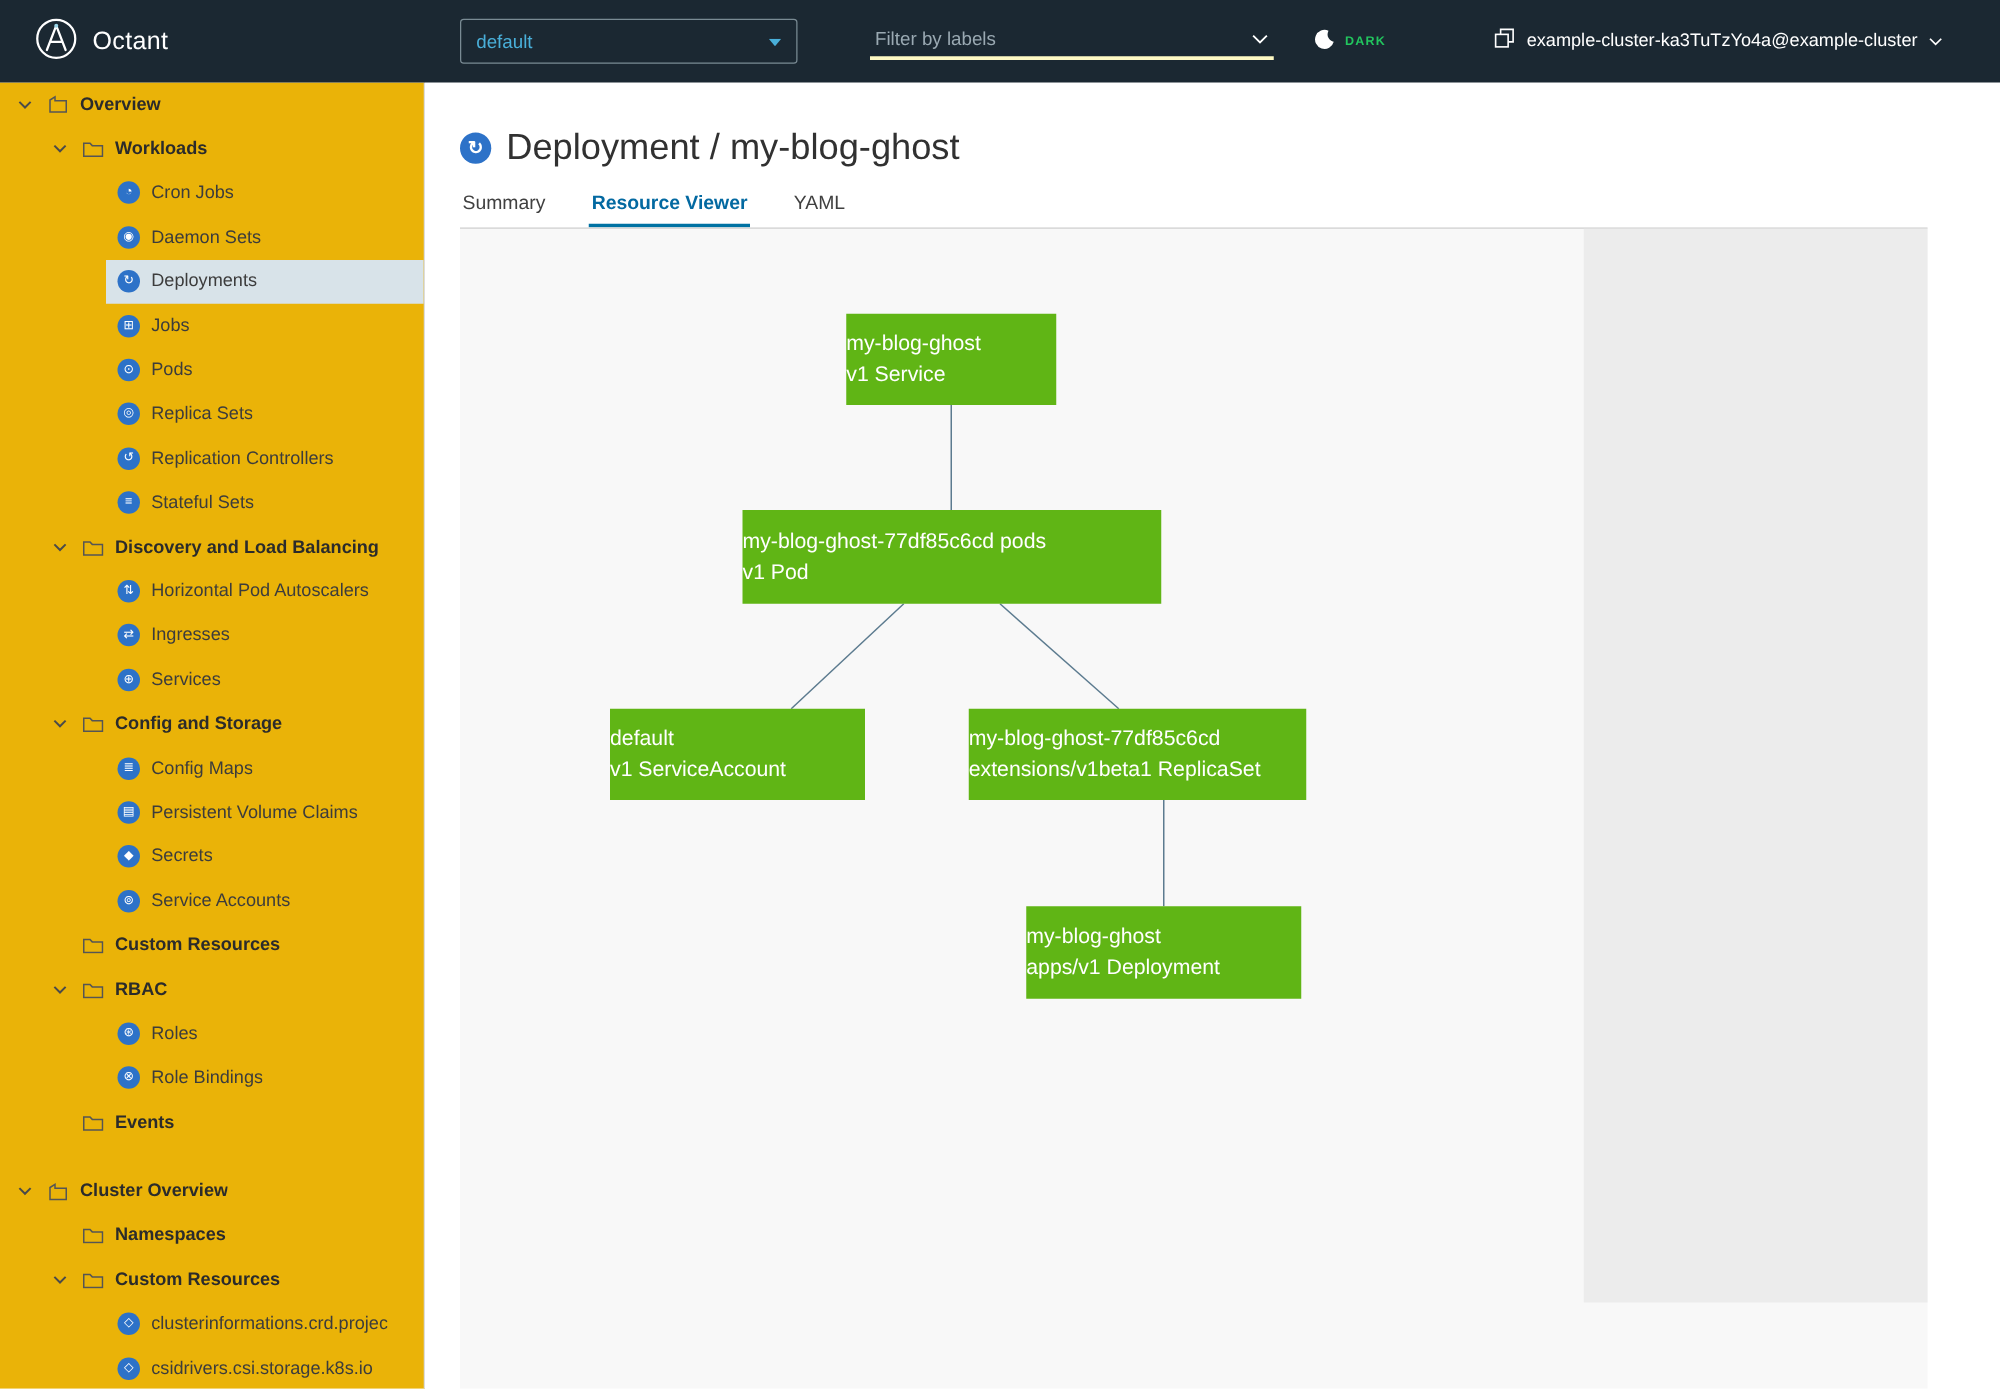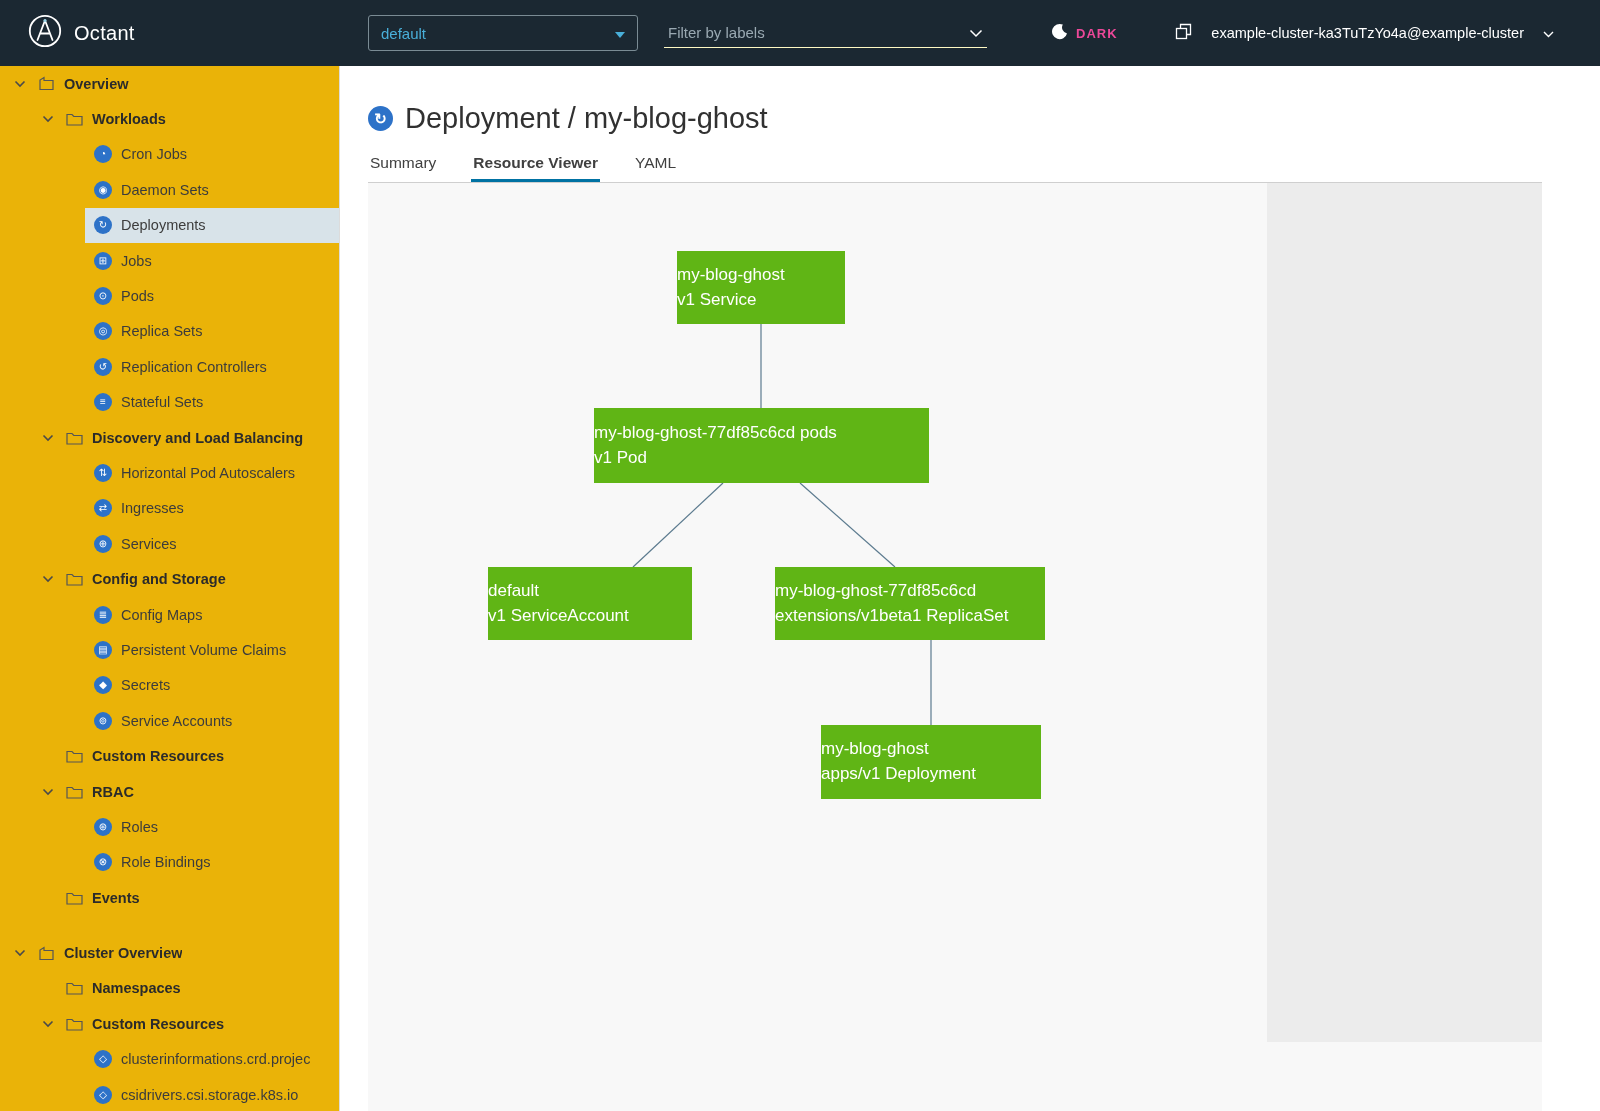--- a/index.html
+++ b/index.html
@@ -6,26 +6,26 @@
   html,body { width:1600px; height:1111px; overflow:hidden; font-family:"Liberation Sans", sans-serif; background:#fff; }
   .app { position:relative; width:1600px; height:1111px; background:#fff; }
 
   
   .header { position:absolute; top:0; left:0; right:0; height:66px; background:#1b2832; z-index:10; }
   .brand { position:absolute; left:28px; top:0; height:66px; display:flex; align-items:center; gap:12px; }
   .app-title { color:#fff; font-size:20px; letter-spacing:.3px; }
   .ns-select { position:absolute; left:368px; top:15px; width:270px; height:36px; border:1px solid #7a8b94; border-radius:3px;
                display:flex; align-items:center; justify-content:space-between; padding:0 12px; cursor:pointer; }
   .ns-value { color:#49afd9; font-size:15px; }
-  .label-filter { position:absolute; left:664px; top:18px; width:323px; height:30px; border-bottom:1px solid #fef9c3;
+  .label-filter { position:absolute; left:696px; top:18px; width:323px; height:30px; border-bottom:3px solid #fef9c3;
                   display:flex; align-items:center; justify-content:space-between; padding:0 4px; cursor:text; }
   .label-filter .ph { color:#9aa9b2; font-size:15px; }
   .dark-toggle { position:absolute; left:1051px; top:0; height:66px; display:flex; align-items:center; gap:8px; background:none; border:none; cursor:pointer; }
-  .dark-label { color:#ec4899; font-size:13px; font-weight:700; letter-spacing:1px; }
-  .cluster-sel { position:absolute; right:46px; top:0; height:66px; display:flex; align-items:center; gap:19px; cursor:pointer; }
+  .dark-label { color:#22c55e; font-size:10px; font-weight:700; letter-spacing:1px; }
+  .cluster-sel { position:absolute; right:46px; top:0; height:66px; display:flex; align-items:center; gap:9px; cursor:pointer; }
   .cluster-text { color:#fff; font-size:14.5px; }
 
   
   .sidebar { position:absolute; top:66px; left:0; width:340px; bottom:0; background:#eab308; border-right:1px solid #dcdcdc; overflow:hidden; }
   .nav-row { height:35.4px; display:flex; align-items:center; font-size:14.5px; color:#3c3c3c; cursor:pointer; white-space:nowrap; }
   .nav-row.bold .nav-label { font-weight:700; color:#2b2b2b; }
   .nav-row.level0 { padding-left:12px; }
   .nav-row.level1 { padding-left:40px; }
   .nav-row.level2 { padding-left:94px; }
   .nav-row.selected { background:linear-gradient(90deg, transparent 0, transparent 85px, #d8e3e9 85px, #d8e3e9 100%); }
@@ -37,21 +37,21 @@
   .nav-label { overflow:hidden; text-overflow:clip; }
 
   
   .main { position:absolute; top:66px; left:340px; right:0; bottom:0; background:#fff; }
   .page-header { position:absolute; left:28px; top:36px; display:flex; align-items:center; gap:12px; }
   .title-icon { width:25px; height:25px; border-radius:50%; background:#2d72c8; color:#fff; font-size:15px; font-weight:700;
                 line-height:25px; text-align:center; flex:0 0 25px; }
   .page-title { font-size:29px; font-weight:400; color:#313131; }
   .tabs { position:absolute; left:28px; top:84px; height:32px; display:flex; gap:33px; }
   .tab { font-size:15.5px; color:#404040; padding:4px 2px 9px; cursor:pointer; }
-  .tab.active { color:#404040; font-weight:700; border-bottom:3px solid #0072a3; }
+  .tab.active { color:#0369a1; font-weight:700; border-bottom:3px solid #0072a3; }
 
   .content { position:absolute; left:28px; right:58px; top:116px; bottom:0; background:#f8f8f8; border-top:1px solid #cfcfcf; }
   .edges-svg { position:absolute; left:0; top:0; pointer-events:none; }
   .gnode { position:absolute; background:#60b515; color:#fff; display:flex; flex-direction:column; align-items:flex-start;
            justify-content:center; text-align:center; font-size:17px; line-height:1.45; cursor:pointer; }
   .side-panel { position:absolute; right:0; top:0; width:275px; height:859px; background:#ececec; }
 </style>
 </head>
 <body>
 

